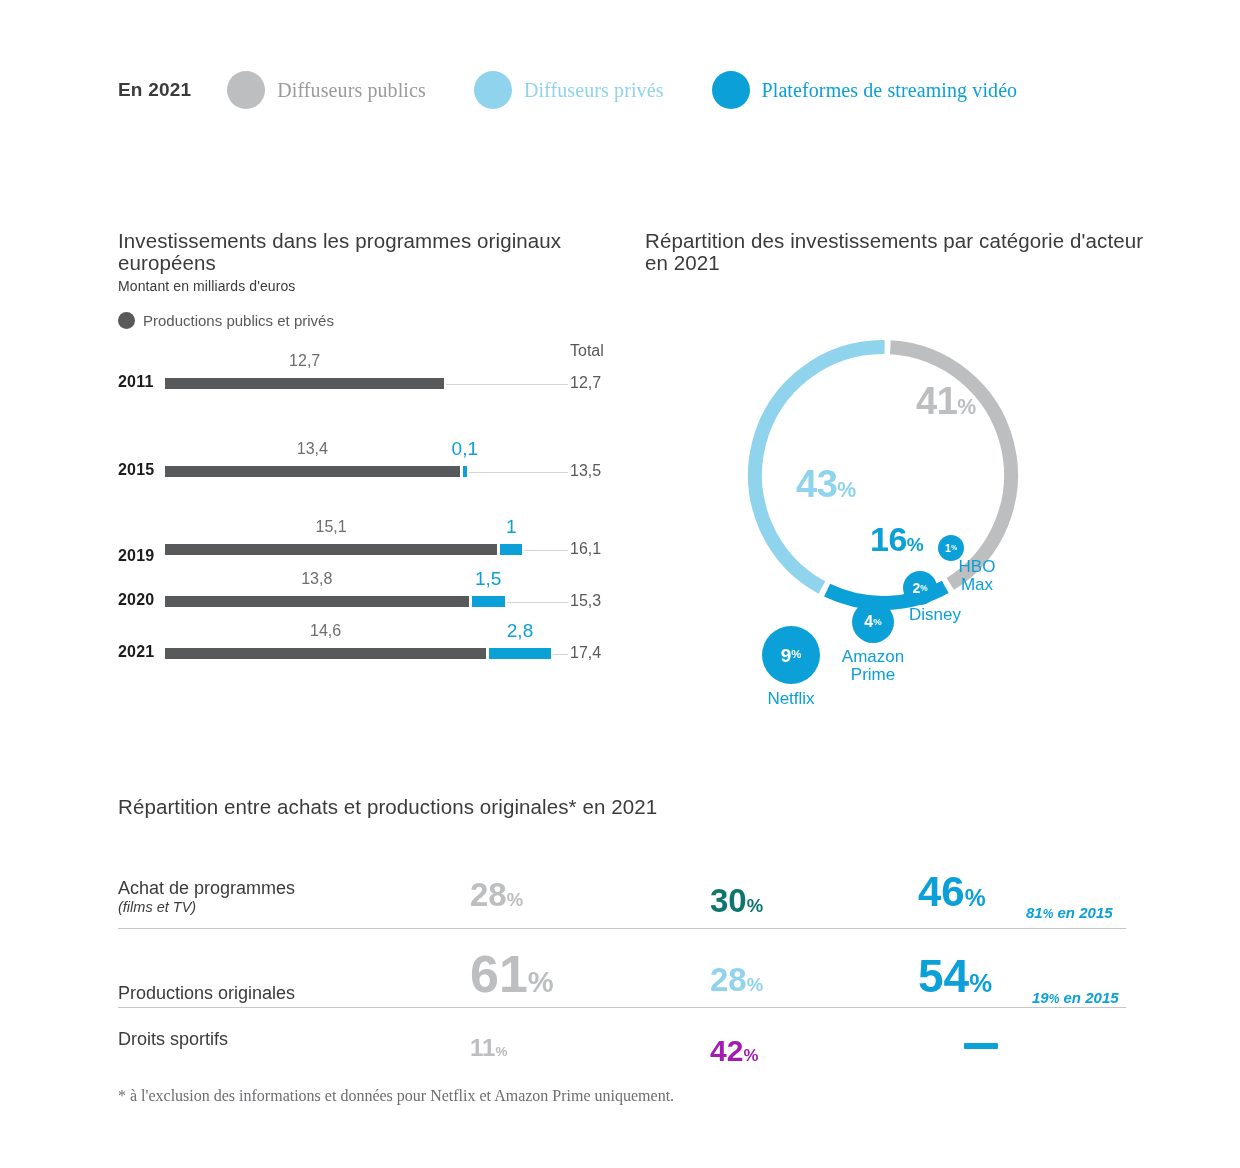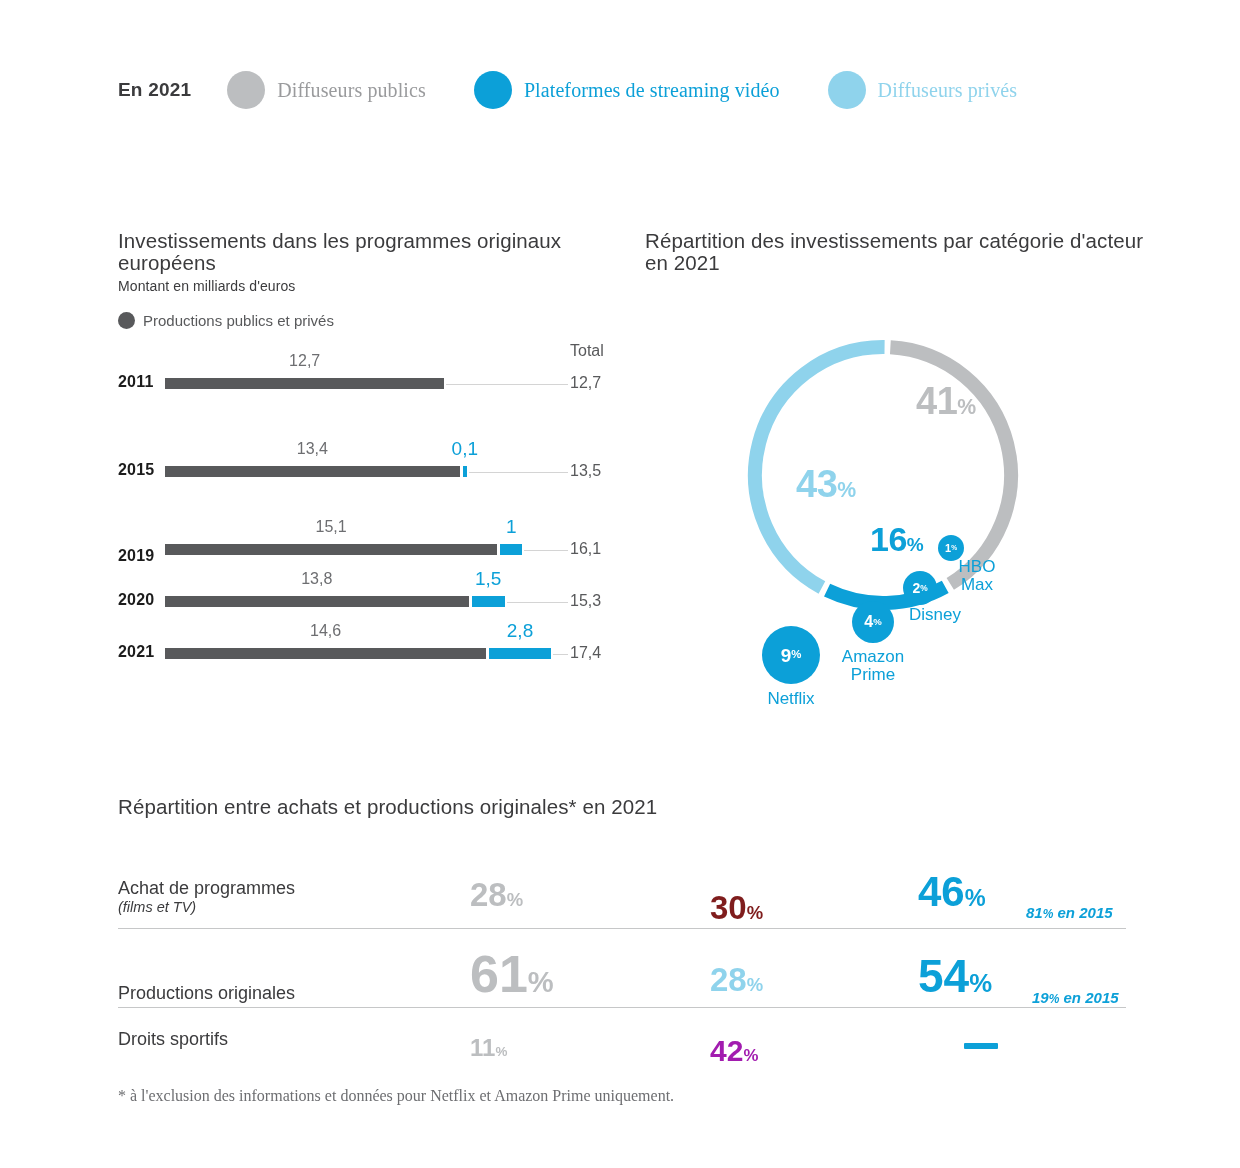--- a/index.html
+++ b/index.html
@@ -245,27 +245,27 @@
 
 <div id="legend">
   <div class="year">En 2021</div>
 
   <div class="legend-item">
     <div class="legend-dot" style="background:#bcbec0"></div>
     <div class="legend-label" style="color:#9a9b9d">Diffuseurs publics</div>
   </div>
 
   <div class="legend-item">
+    <div class="legend-dot" style="background:#8fd3ec"></div>
+    <div class="legend-label" style="color:#8fd3ec">Diffuseurs privés</div>
+  </div>
+
+  <div class="legend-item">
     <div class="legend-dot" style="background:#0ca0d8"></div>
     <div class="legend-label" style="color:#0ca0d8">Plateformes de streaming vidéo</div>
-  </div>
-
-  <div class="legend-item">
-    <div class="legend-dot" style="background:#8fd3ec"></div>
-    <div class="legend-label" style="color:#8fd3ec">Diffuseurs privés</div>
   </div>
 </div>
 
 <div id="bars-panel">
   <div class="panel-title">Investissements dans les programmes originaux européens</div>
   <div class="panel-sub">Montant en milliards d'euros</div>
 
   <div id="bars-legend">
     <div class="dot"></div>
     <div class="txt">Productions publics et privés</div>
@@ -320,21 +320,21 @@
 Max</div></div>
 </div>
 
 <div id="table-panel">
   <div id="table-title">Répartition entre achats et productions originales* en 2021</div>
   <div id="table-body">
       <div class="t-divider" style="top: 133px;"></div>
       <div class="t-divider" style="top: 212px;"></div>
       <div class="t-label" style="top: 83px;">Achat de programmes<span class="sub">(films et TV)</span></div>
       <div class="t-cell" style="left: 352px; top: 83.26px; font-size: 33px; color: rgb(188, 190, 192);">28<span class="pc">%</span></div>
-      <div class="t-cell" style="left: 592px; top: 96px; font-size: 33px; color: #7f1d1d;">30<span class="pc">%</span></div>
+      <div class="t-cell" style="left: 592px; top: 89px; font-size: 33px; color: #0f766e;">30<span class="pc">%</span></div>
       <div class="t-cell" style="left: 800px; top: 76.24px; font-size: 42px; color: rgb(12, 160, 216);">46<span class="pc">%</span></div>
       <div class="t-note" style="left: 908px; top: 109px;">81<span class="pc">%</span> en 2015</div>
       <div class="t-label" style="top: 168px; margin-top: 20px;">Productions originales</div>
       <div class="t-cell" style="left: 352px; top: 153.44px; font-size: 52px; color: rgb(188, 190, 192);">61<span class="pc">%</span></div>
       <div class="t-cell" style="left: 592px; top: 168.26px; font-size: 33px; color: rgb(143, 211, 236);">28<span class="pc">%</span></div>
       <div class="t-cell" style="left: 800px; top: 158.12px; font-size: 46px; color: rgb(12, 160, 216);">54<span class="pc">%</span></div>
       <div class="t-note" style="left: 914px; top: 194px;">19<span class="pc">%</span> en 2015</div>
       <div class="t-label" style="top: 234px;">Droits sportifs</div>
       <div class="t-cell" style="left: 352px; top: 241.28px; font-size: 24px; color: rgb(188, 190, 192);">11<span class="pc">%</span></div>
       <div class="t-cell" style="left: 592px; top: 241px; font-size: 30px; color: #a21caf;">42<span class="pc">%</span></div>

